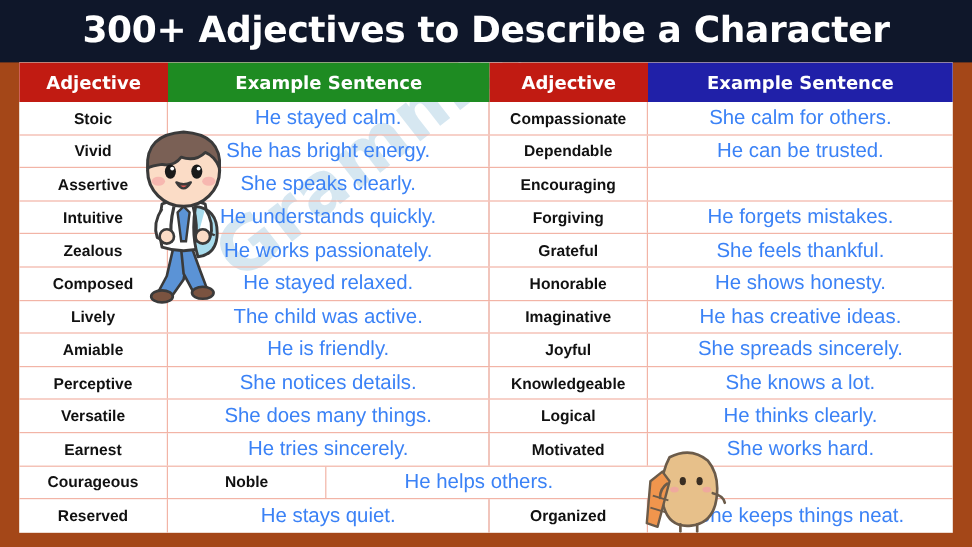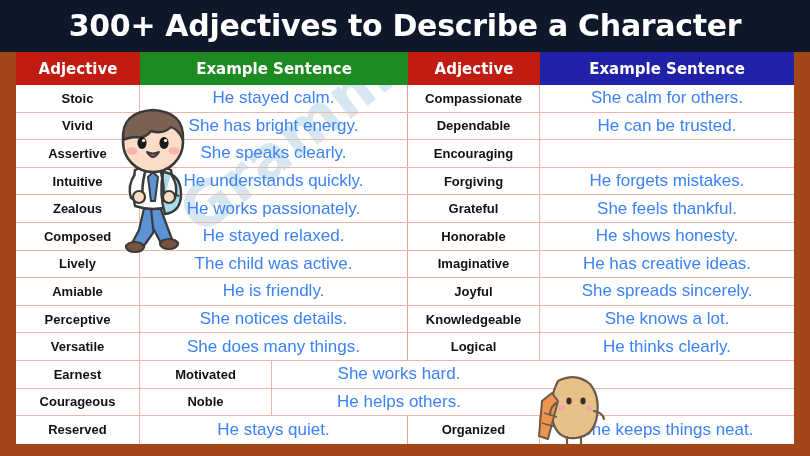--- a/index.html
+++ b/index.html
@@ -236,20 +236,21 @@
           <div class="cell sen c4">She knows a lot.</div>
         </div>
         <div class="row">
           <div class="cell adj c1">Versatile</div>
           <div class="cell sen c2">She does many things.</div>
           <div class="cell adj c3">Logical</div>
           <div class="cell sen c4">He thinks clearly.</div>
         </div>
         <div class="row">
           <div class="cell adj c1">Earnest</div>
+          <div class="cell sen c2">He tries sincerely.</div>
           <div class="cell adj c3">Motivated</div>
           <div class="cell sen c4">She works hard.</div>
         </div>
         <div class="row">
           <div class="cell adj c1">Courageous</div>
           <div class="cell adj c3">Noble</div>
           <div class="cell sen c4">He helps others.</div>
         </div>
         <div class="row">
           <div class="cell adj c1">Reserved</div>

